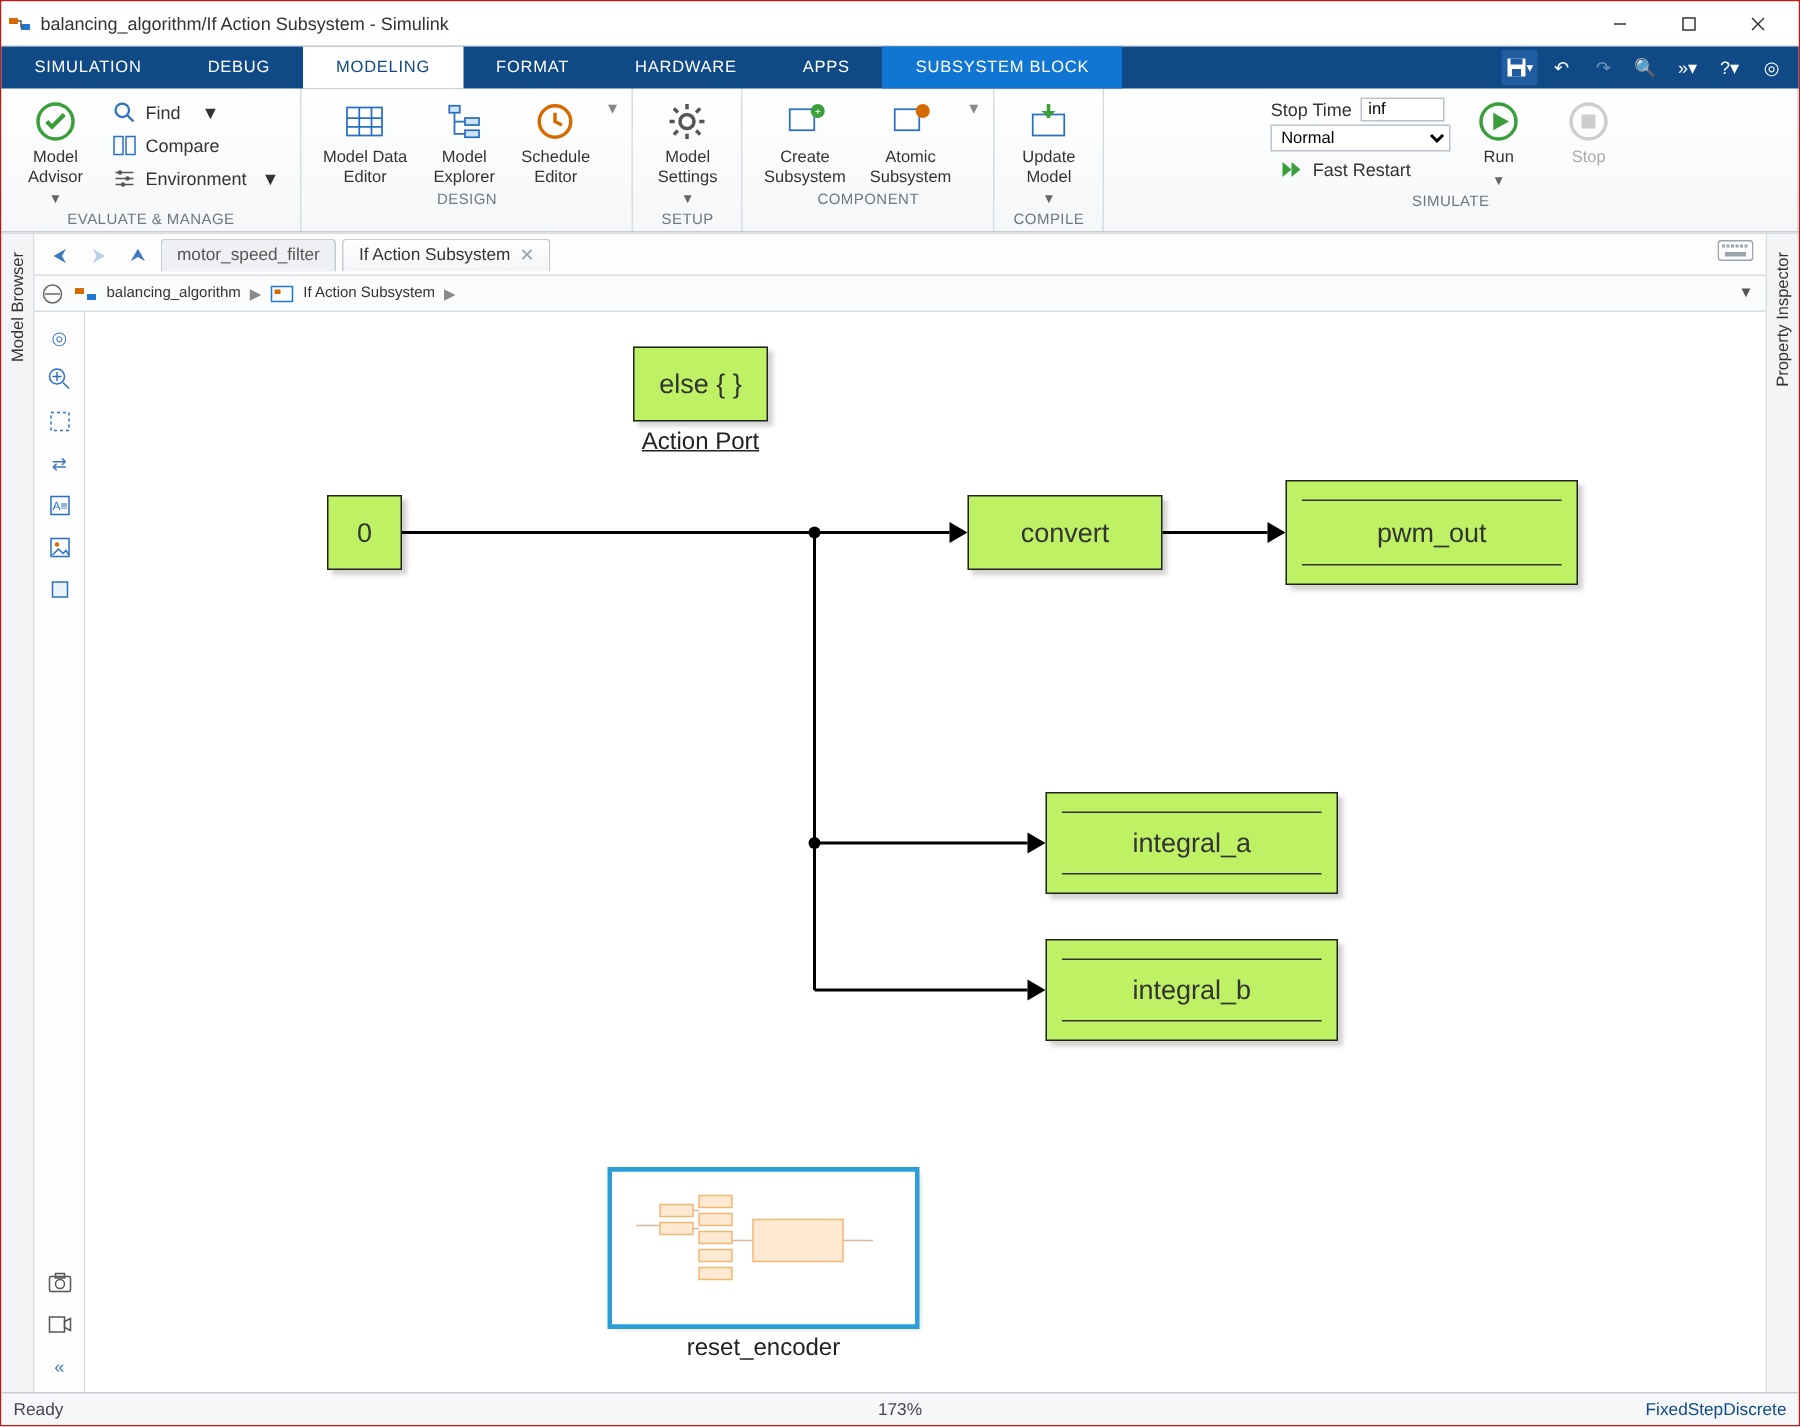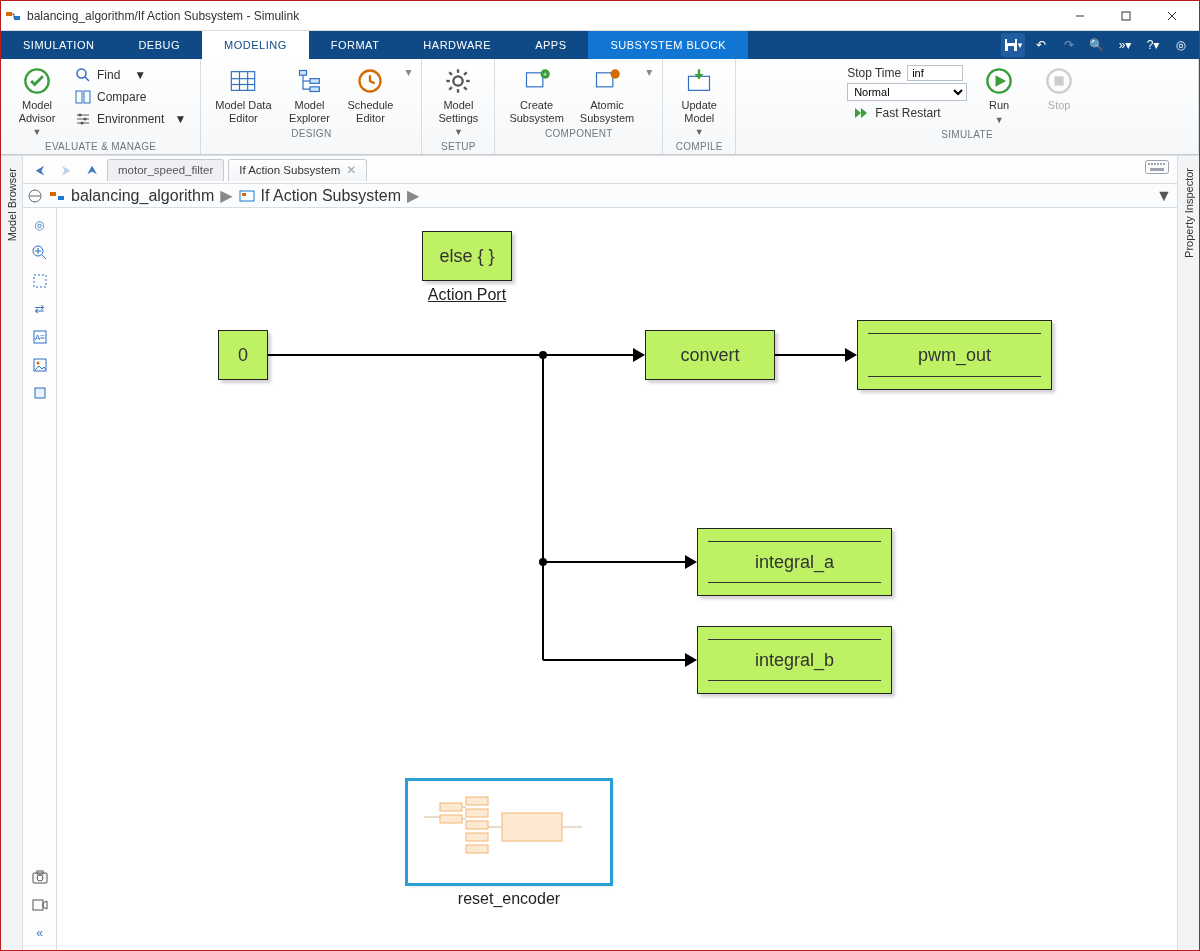--- a/index.html
+++ b/index.html
@@ -38,21 +38,21 @@
   .pal-left { width:22px; background:#f3f4f6; border-right:1px solid #d8dde2; display:flex; flex-direction:column; align-items:center; padding:6px 0; }
   .vtext { writing-mode: vertical-rl; transform: rotate(180deg); font-size:11px; color:#333; margin-top:6px; }
   .centerarea { flex:1; display:flex; flex-direction:column; min-width:0; }
   
   .navbar { height:28px; border-bottom:1px solid #d8dde2; display:flex; align-items:center; padding:0 6px; gap:4px; background:#fdfdfe; }
   .navbtn { width:22px; height:20px; display:flex; align-items:center; justify-content:center; color:#3e78c0; cursor:pointer; border-radius:2px;}
   .docTab { height:22px; padding:0 10px; display:flex; align-items:center; gap:6px; font-size:11.5px; border:1px solid #c6cbd2; border-bottom:none; background:linear-gradient(#fff,#f2f4f6); border-radius:3px 3px 0 0; color:#333; cursor:pointer;}
   .docTab.inactive { background:#eef0f3; color:#555; }
   .docTab .close { color:#9aa3af; font-size:12px; }
   
-  .crumbbar { height:24px; border-bottom:1px solid #d8dde2; display:flex; align-items:center; padding:0 4px; gap:6px; font-size:16px; background:#fbfcfd; }
+  .crumbbar { height:24px; border-bottom:1px solid #d8dde2; display:flex; align-items:center; padding:0 4px; gap:6px; font-size:10px; background:#fbfcfd; }
   .crumbbar .sep { color:#888; }
   .crumbbar .crumb-dd { margin-left:auto; width:18px; text-align:center; color:#555; cursor:pointer; }
   
   .canvaswrap { flex:1; display:flex; min-height:0; }
   .tools { width:34px; border-right:1px solid #d8dde2; background:#fdfdfe; display:flex; flex-direction:column; align-items:center; padding:4px 0; gap:2px; }
   .tools .tbtn { width:26px; height:26px; display:flex; align-items:center; justify-content:center; color:#3e78c0; cursor:pointer; border-radius:2px;}
   .tools .spacer { flex:1; }
   .canvas { flex:1; position:relative; background:#ffffff; overflow:hidden; }
   
   .pal-right { width:22px; background:#f3f4f6; border-left:1px solid #d8dde2; display:flex; flex-direction:column; align-items:center; padding:6px 0; }
@@ -493,13 +493,18 @@
           <div class="arrow" style="left:628px; top:445px;"></div>
         </div>
       </div>
     </div>
 
     <div class="pal-right">
       <span class="vtext">Property Inspector</span>
     </div>
   </div>
 
+  <div class="status" style="position:relative">
+    <span>Ready</span>
+    <span class="mid">173%</span>
+    <span class="right">FixedStepDiscrete</span>
+  </div>
 </div>
 
 </body></html>

